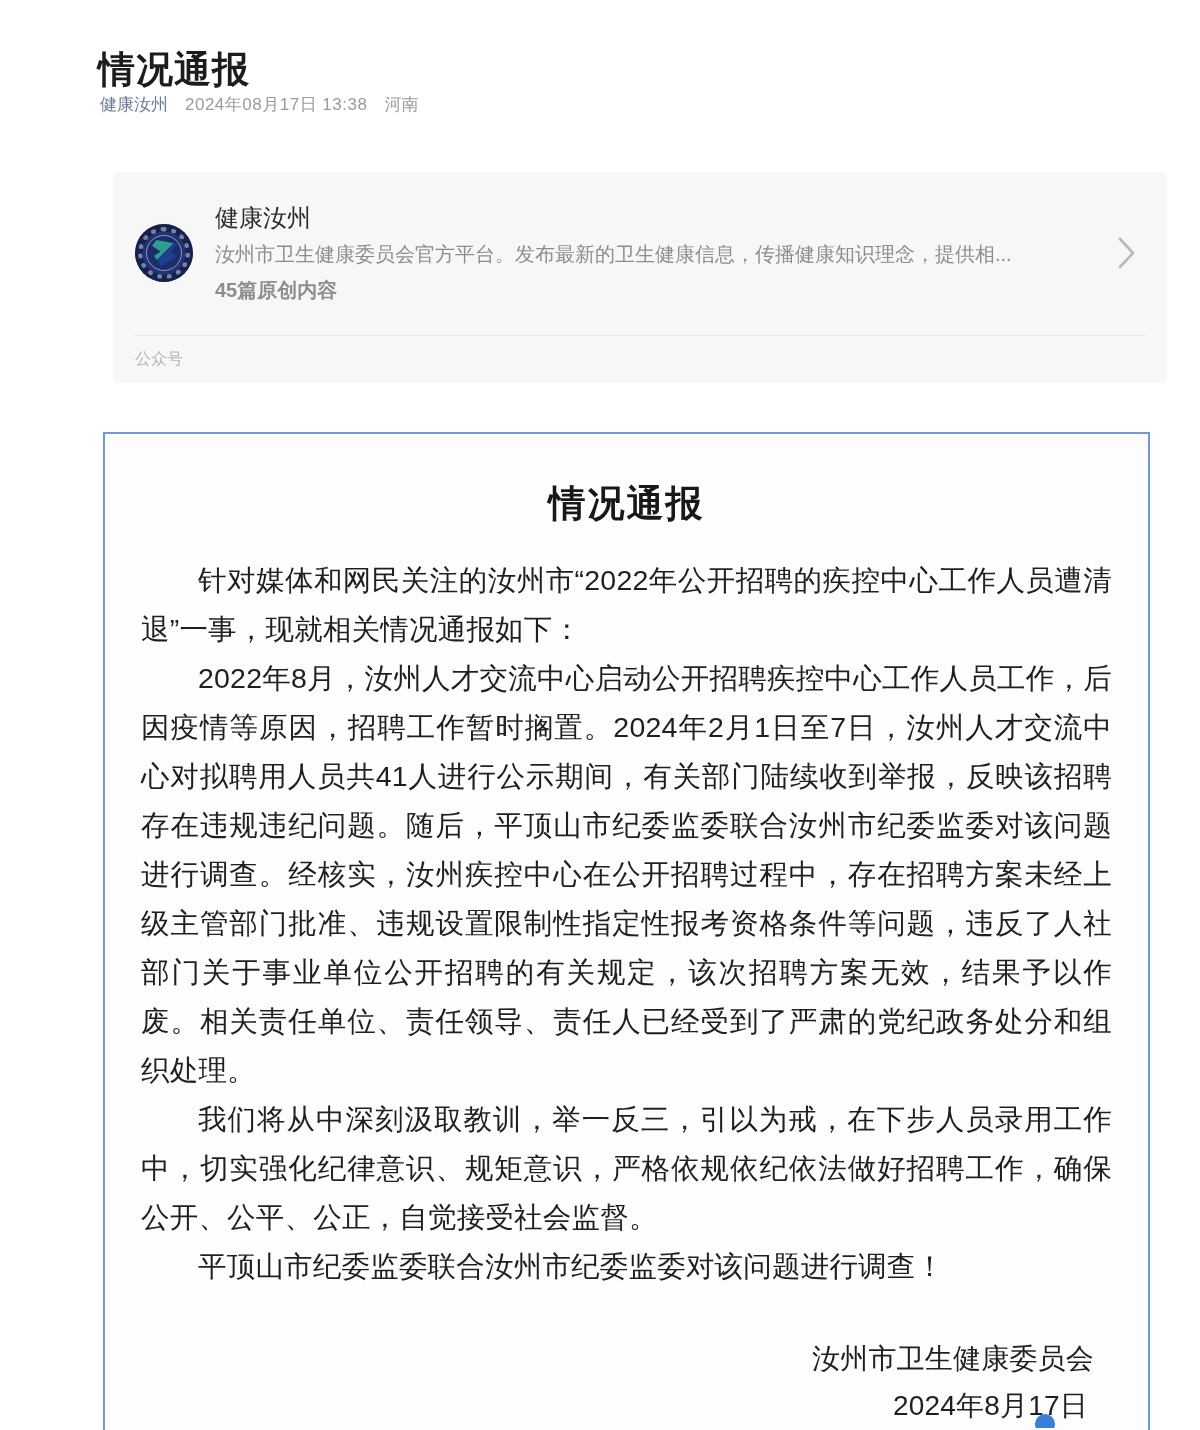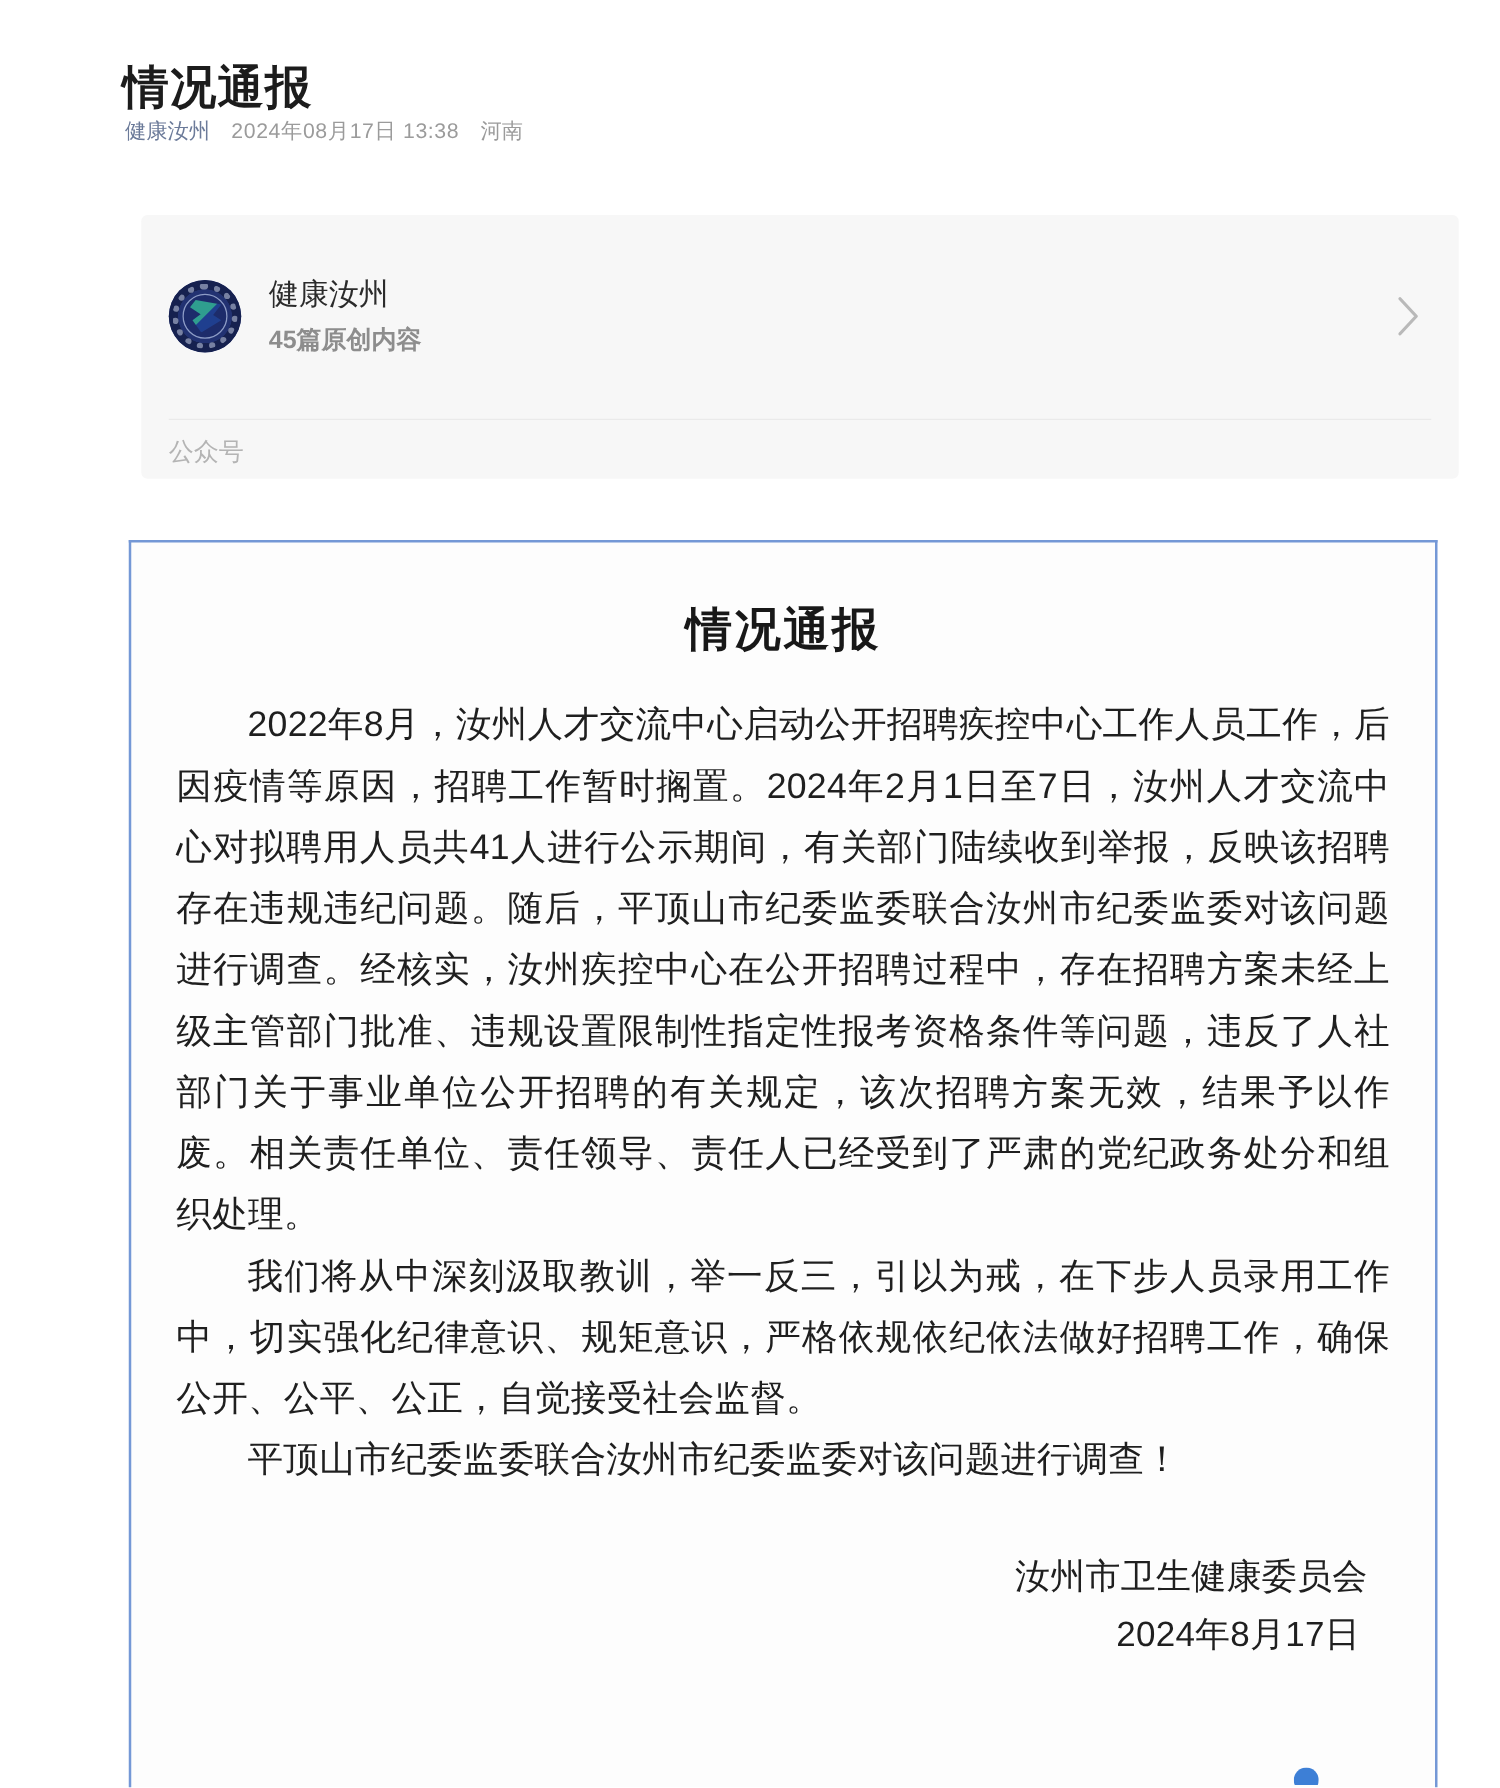--- a/index.html
+++ b/index.html
@@ -168,21 +168,21 @@
     left: 22px;
     right: 22px;
     top: 163px;
     height: 1px;
     background: #eaeaea;
   }
   .oa-footer {
     position: absolute;
     left: 22px;
     top: 176px;
-    font-size: 20px;
+    font-size: 16px;
     color: #b4b4b4;
     line-height: 1.4;
   }
 
   
   .doc {
     position: absolute;
     left: 103px;
     top: 432px;
     width: 1047px;
@@ -258,20 +258,21 @@
 
       <div class="oa-avatar">
         <div class="ring-outer"></div>
         <div class="ring-dots"></div>
         <div class="inner-disc"></div>
         <div class="emblem"></div>
       </div>
 
       <div class="oa-text">
         <div class="oa-name">健康汝州</div>
+        <div class="oa-desc">汝州市卫生健康委员会官方平台。发布最新的卫生健康信息，传播健康知识理念，提供相...</div>
         <div class="oa-count">45篇原创内容</div>
       </div>
 
       <div class="oa-chevron">
         <svg width="22" height="34" viewBox="0 0 22 34" aria-hidden="true">
           <path d="M4 3 L17 17 L4 31" fill="none" stroke="currentColor" stroke-width="2.6" stroke-linecap="round" stroke-linejoin="round"></path>
         </svg>
       </div>
     </div>
 
@@ -279,20 +280,21 @@
 
     <div class="oa-footer">公众号</div>
   </div>
 
   <div class="doc">
     <div class="doc-inner">
 
       <div class="doc-title">情况通报</div>
 
       <div class="doc-body">
+        <p>针对媒体和网民关注的汝州市“2022年公开招聘的疾控中心工作人员遭清退”一事，现就相关情况通报如下：</p>
         <p>2022年8月，汝州人才交流中心启动公开招聘疾控中心工作人员工作，后因疫情等原因，招聘工作暂时搁置。2024年2月1日至7日，汝州人才交流中心对拟聘用人员共41人进行公示期间，有关部门陆续收到举报，反映该招聘存在违规违纪问题。随后，平顶山市纪委监委联合汝州市纪委监委对该问题进行调查。经核实，汝州疾控中心在公开招聘过程中，存在招聘方案未经上级主管部门批准、违规设置限制性指定性报考资格条件等问题，违反了人社部门关于事业单位公开招聘的有关规定，该次招聘方案无效，结果予以作废。相关责任单位、责任领导、责任人已经受到了严肃的党纪政务处分和组织处理。</p>
         <p>我们将从中深刻汲取教训，举一反三，引以为戒，在下步人员录用工作中，切实强化纪律意识、规矩意识，严格依规依纪依法做好招聘工作，确保公开、公平、公正，自觉接受社会监督。</p>
         <p>平顶山市纪委监委联合汝州市纪委监委对该问题进行调查！</p>
       </div>
 
       <div class="doc-sign">
         <div class="sign-org">汝州市卫生健康委员会</div>
         <div class="sign-date">2024年8月17日</div>
       </div>
 

